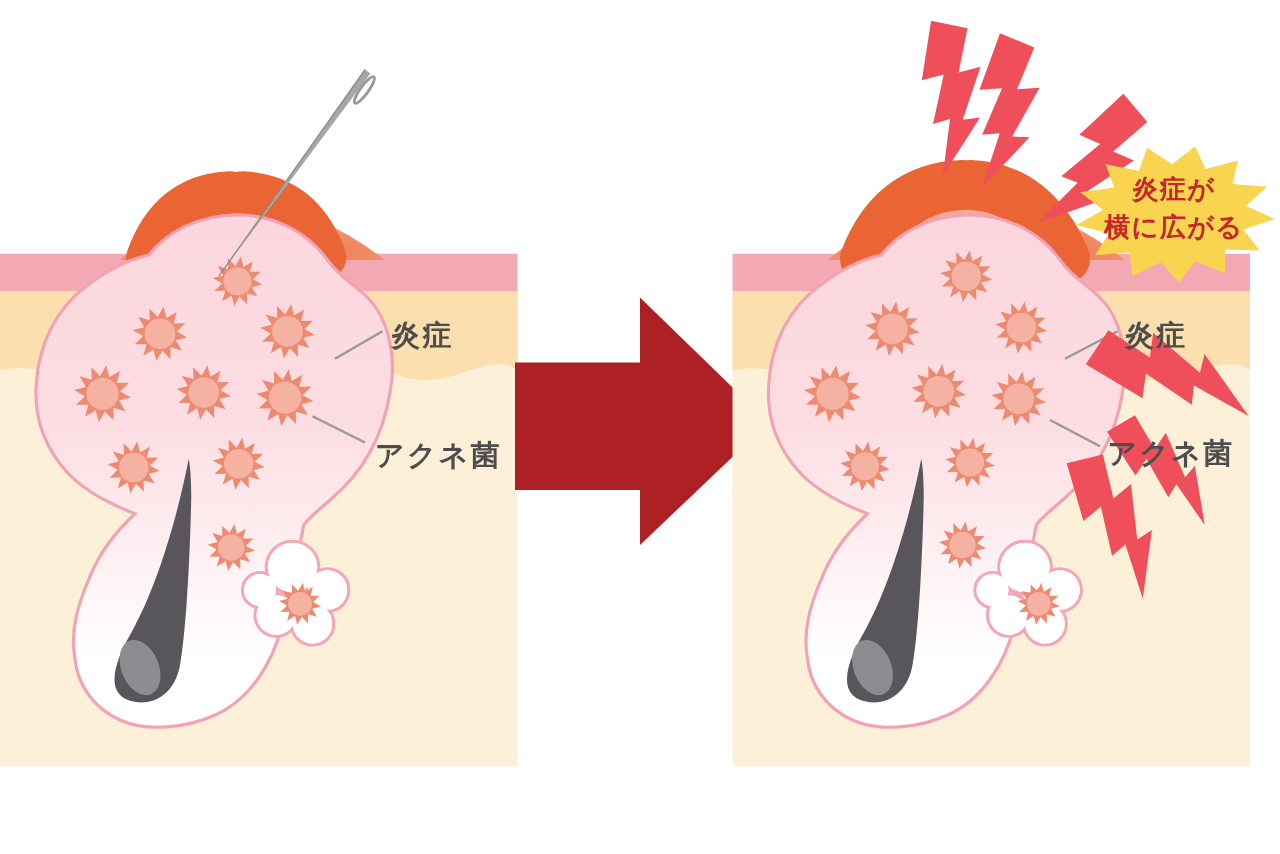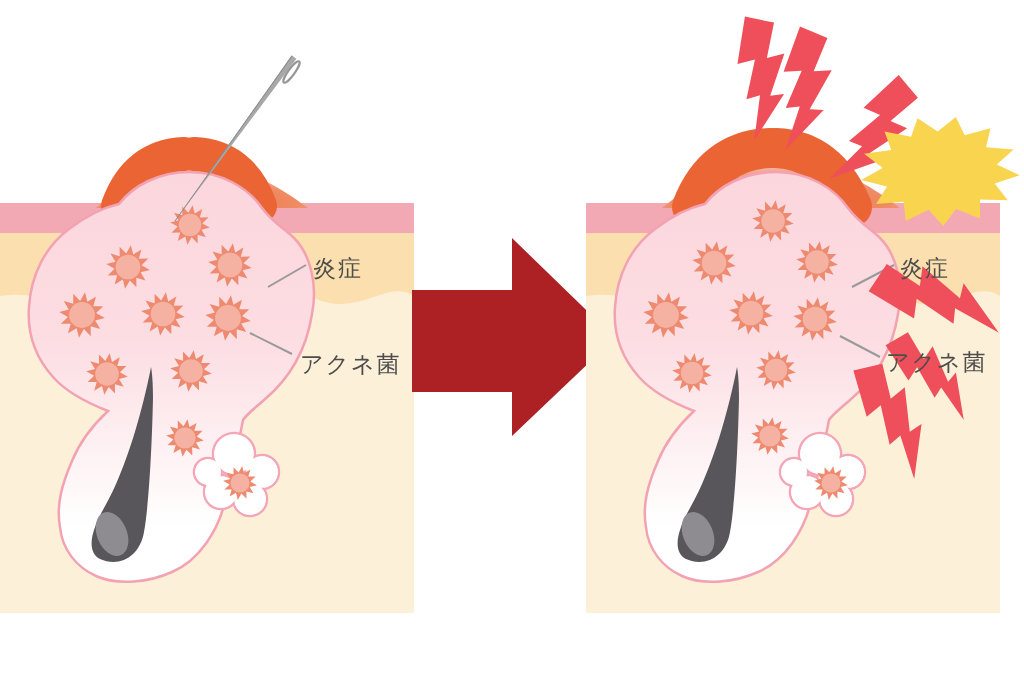--- a/index.html
+++ b/index.html
@@ -1,19 +1,19 @@
 <!DOCTYPE html>
 <html><head>
 <meta charset="utf-8">
 <style>
   html,body{margin:0;padding:0;background:#fff;}
   #stage{position:relative;width:1024px;height:683px;background:#fff;overflow:hidden;
          font-family:"Liberation Sans","DejaVu Sans",sans-serif;}
   #art{position:absolute;left:0;top:0;}
-  .label{position:absolute;color:#4d4d4d;font-size:23px;letter-spacing:2px;font-weight:400;white-space:nowrap;}
+  .label{position:absolute;color:#4d4d4d;font-size:23px;letter-spacing:2px;font-weight:700;white-space:nowrap;}
   .callout{position:absolute;left:860px;top:136px;width:158px;text-align:center;
            color:#c4272c;font-weight:bold;font-size:21px;line-height:31px;letter-spacing:1px;}
 </style>
 </head>
 <body>
 
 <div id="stage">
 
 <svg id="art" width="1024" height="683" viewBox="0 0 1024 683">
   <defs>
@@ -159,14 +159,18 @@
     </g>
     <polygon id="burst" points="955.9,117.1 964.6,135.2 990.5,128.3 986.0,147.2 1013.6,149.4 996.8,164.6 1019.7,175.3 994.7,183.5 1007.7,200.3 980.0,199.5 980.1,218.6 956.1,209.0 943.3,226.0 928.6,209.8 905.8,220.7 903.6,201.7 876.1,204.1 887.0,186.6 861.1,179.9 882.6,167.9 864.1,153.7 891.3,149.9 884.5,131.4 911.1,136.7 917.6,118.2 937.6,131.4" fill="#f8d44f"></polygon>
   </g>
 </svg>
 
 <div class="label" style="left:313px;top:253px;">炎症</div>
 <div class="label" style="left:300px;top:349px;">アクネ菌</div>
 <div class="label" style="left:900px;top:253px;">炎症</div>
 <div class="label" style="left:886px;top:347px;">アクネ菌</div>
 
+<div class="callout">
+  <div>炎症が</div>
+  <div>横に広がる</div>
+</div>
 
 </div>
 
 </body></html>

